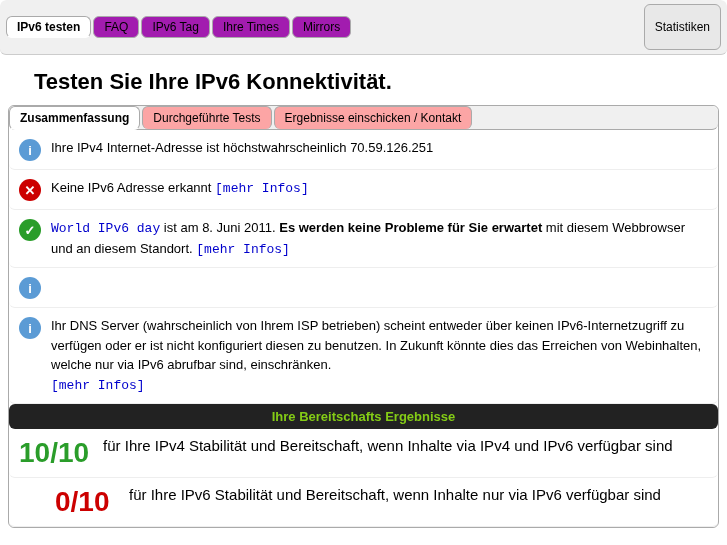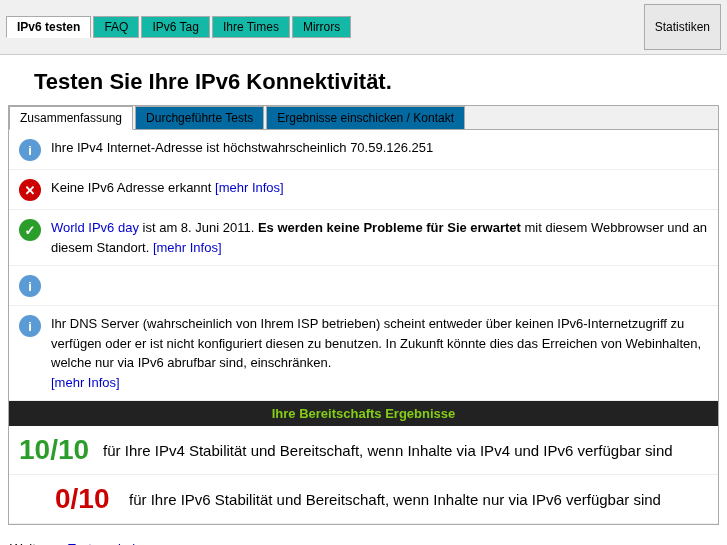--- a/index.html
+++ b/index.html
@@ -1,32 +1,32 @@
 <!DOCTYPE html>
 <html><head>
   <meta charset="utf-8">
   <style>
-    * { margin: 0; padding: 0; box-sizing: border-box; }
+    * { margin: 0; padding: 0; box-sizing: border-box; border-radius: 6px; }
     body { font-family: Arial, sans-serif; font-size: 13px; background: #fff; color: #000; width: 727px; }
 
     
     #top-nav {
       display: flex;
       align-items: center;
       border-bottom: 1px solid #ccc;
       padding: 4px 6px;
       background: #f0f0f0;
       gap: 2px;
     }
     .nav-tab {
       border: 1px solid #aaa;
       padding: 3px 10px;
       font-size: 12px;
       cursor: pointer;
-      background: #14b8a6;
+      background: #a21caf;
       white-space: nowrap;
     }
     .nav-tab.active {
       background: #fff;
       border-bottom: 1px solid #fff;
       font-weight: bold;
     }
     .nav-spacer { flex: 1; }
     .nav-right {
       border: 1px solid #aaa;
@@ -57,27 +57,27 @@
       display: flex;
       border-bottom: 1px solid #aaa;
       background: #f0f0f0;
     }
     .sub-tab {
       border: 1px solid #aaa;
       border-bottom: none;
       padding: 4px 10px;
       font-size: 12px;
       cursor: pointer;
-      background: #0369a1;
+      background: #fca5a5;
       margin-right: 2px;
       white-space: nowrap;
     }
     .sub-tab.active {
       background: #fff;
-      font-weight: normal;
+      font-weight: bold;
       border-bottom: 1px solid #fff;
       margin-bottom: -1px;
     }
 
     
     .info-row {
       display: flex;
       align-items: flex-start;
       padding: 8px 10px;
       border-bottom: 1px solid #eee;
@@ -95,36 +95,36 @@
       font-size: 13px;
       font-weight: bold;
       flex-shrink: 0;
       margin-top: 1px;
     }
     .icon-blue { background: #5b9bd5; color: #fff; }
     .icon-red { background: #cc0000; color: #fff; }
     .icon-green { background: #2a9d2a; color: #fff; }
 
     .row-text { flex: 1; line-height: 1.5; }
-    .row-text a { color: #00c; text-decoration: none; }
+    .row-text a { color: #00c; text-decoration: none; font-family: Liberation Mono, monospace; }
 
     
     .results-header {
       background: #222;
       color: #84cc16;
       text-align: center;
       padding: 5px 10px;
       font-size: 13px;
       font-weight: bold;
     }
 
     
     .score-row {
       display: flex;
-      align-items: center;
+      align-items: flex-start;
       padding: 8px 10px;
       gap: 14px;
       border-bottom: 1px solid #eee;
     }
     .score-num {
       font-size: 28px;
       font-weight: bold;
       min-width: 60px;
     }
     .score-green { color: #2a9d2a; }

